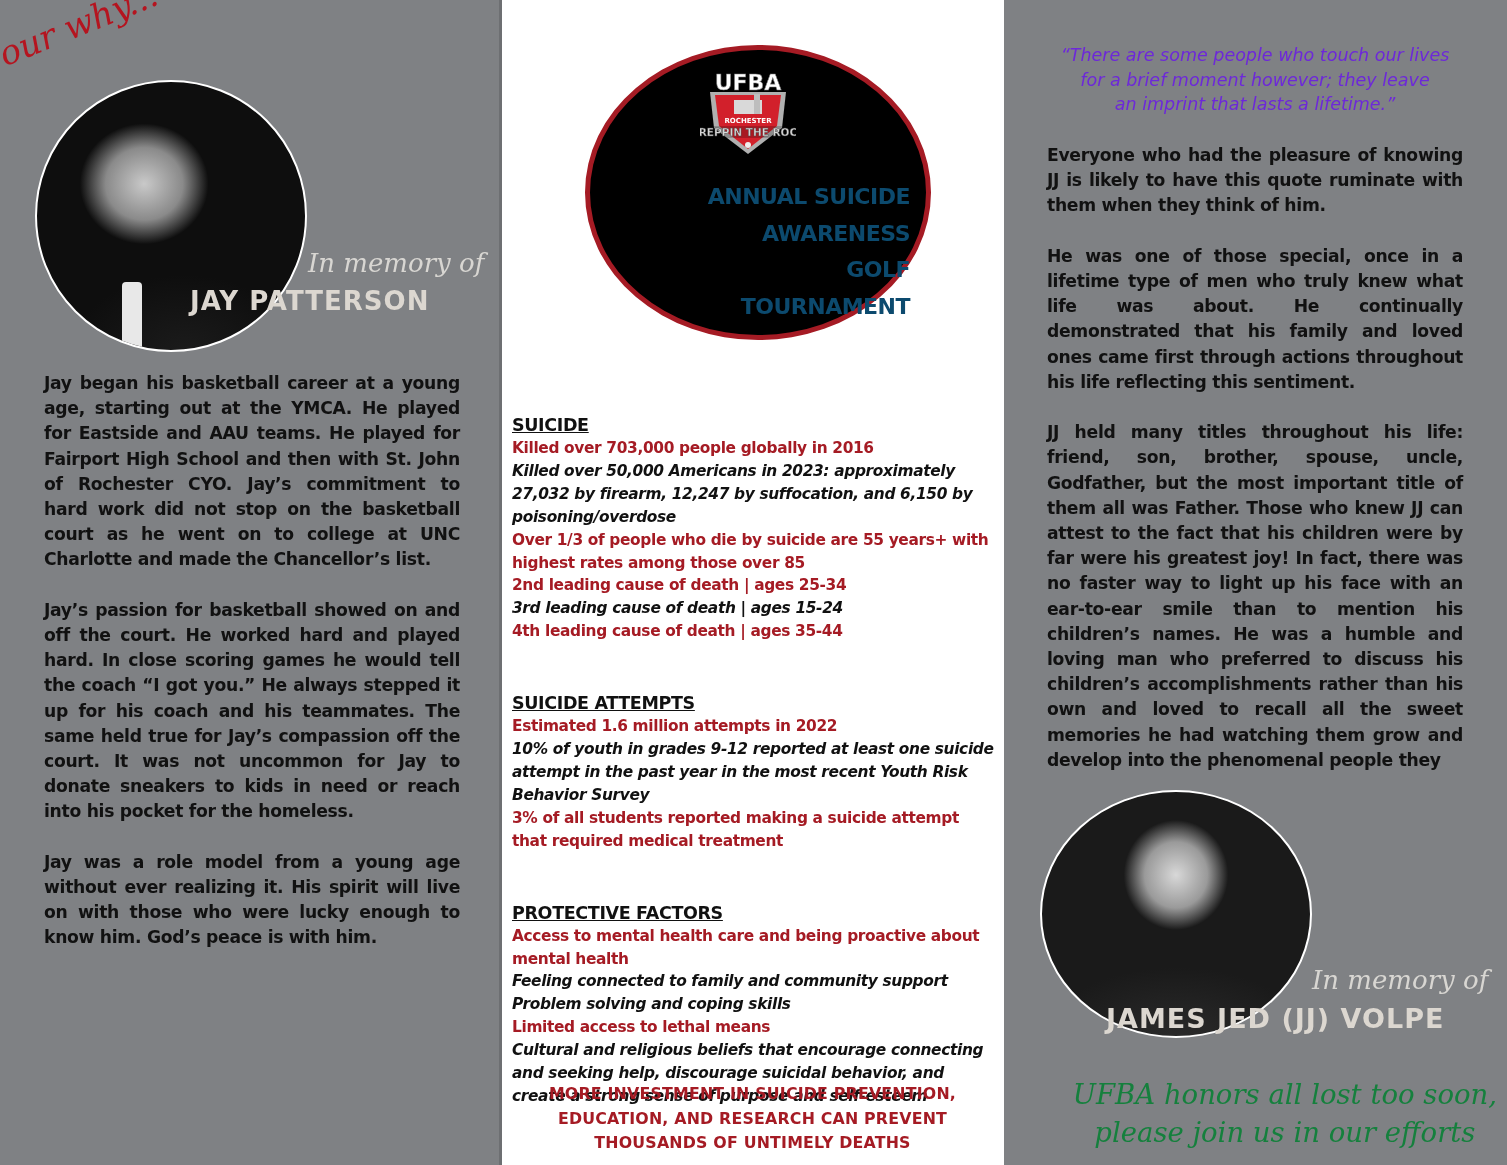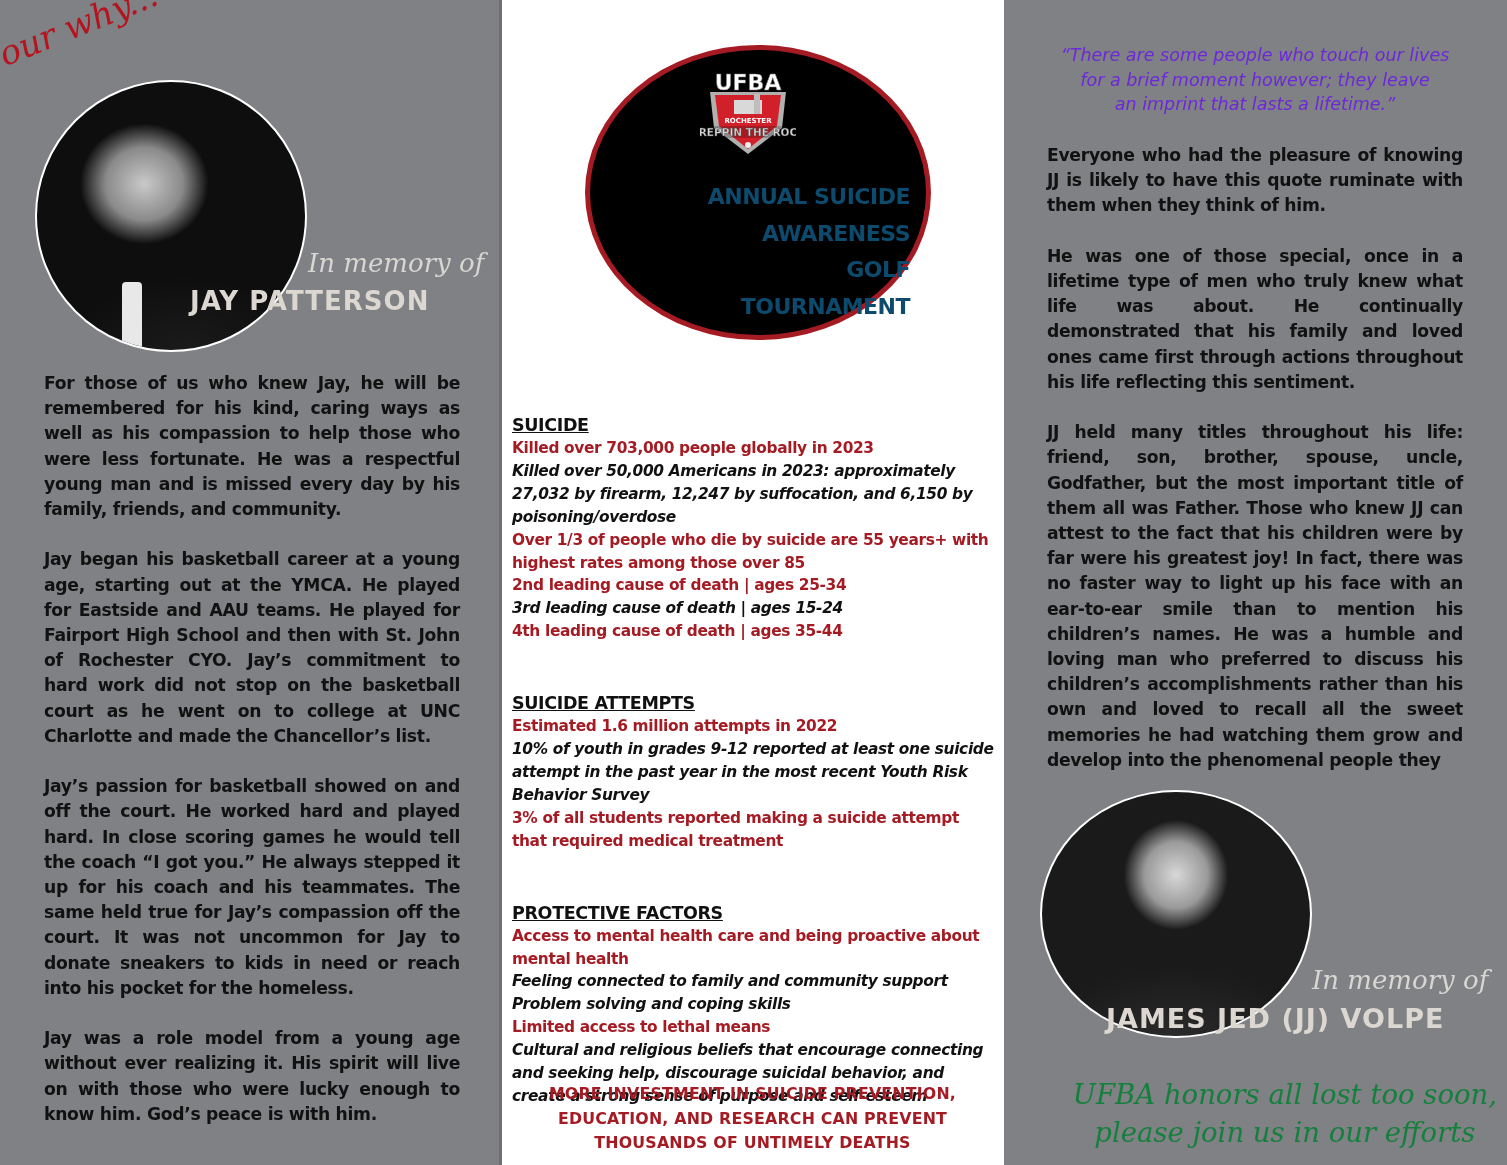--- a/index.html
+++ b/index.html
@@ -114,21 +114,20 @@
 </head>
 <body>
 
 <section class="panel panel-left"></section>
 <div class="script our-why">our why...</div>
 <div class="photo photo-jay"></div>
 <div class="script memory-label jay-memory">In memory of</div>
 <div class="name-heading jay-name">JAY PATTERSON</div>
 
 <div class="body-text left-body">
-  <p>For those of us who knew Jay, he will be remembered for his kind, caring ways as well as his compassion to help those who were less fortunate. He was a respectful young man and is missed every day by his family, friends, and community.</p>
   <p>Jay began his basketball career at a young age, starting out at the YMCA. He played for Eastside and AAU teams. He played for Fairport High School and then with St. John of Rochester CYO. Jay’s commitment to hard work did not stop on the basketball court as he went on to college at UNC Charlotte and made the Chancellor’s list.</p>
   <p>Jay’s passion for basketball showed on and off the court. He worked hard and played hard. In close scoring games he would tell the coach “I got you.” He always stepped it up for his coach and his teammates. The same held true for Jay’s compassion off the court. It was not uncommon for Jay to donate sneakers to kids in need or reach into his pocket for the homeless.</p>
   <p>Jay was a role model from a young age without ever realizing it. His spirit will live on with those who were lucky enough to know him. God’s peace is with him.</p>
 </div>
 
 <section class="panel panel-center"></section>
 <div class="badge"></div>
 
 <svg class="logo" viewBox="0 0 96 86">
   <path d="M10 22 L86 22 L82 58 L48 84 L14 58 Z" fill="#b0b0b0"></path>
@@ -145,21 +144,21 @@
 <div class="badge-title">
   <div>ANNUAL SUICIDE</div>
   <div>AWARENESS</div>
   <div>GOLF</div>
   <div>TOURNAMENT</div>
 </div>
 
 <div class="facts">
   <div class="section">
     <h3>SUICIDE</h3>
-    <div class="red">Killed over 703,000 people globally in 2023</div>
+    <div class="red">Killed over 703,000 people globally in 2016</div>
     <div class="black">Killed over 50,000 Americans in 2023: approximately 27,032 by firearm, 12,247 by suffocation, and 6,150 by poisoning/overdose</div>
     <div class="red">Over 1/3 of people who die by suicide are 55 years+ with highest rates among those over 85</div>
     <div class="red">2nd leading cause of death | ages 25-34</div>
     <div class="black">3rd leading cause of death | ages 15-24</div>
     <div class="red">4th leading cause of death | ages 35-44</div>
   </div>
   <div class="section">
     <h3>SUICIDE ATTEMPTS</h3>
     <div class="red">Estimated 1.6 million attempts in 2022</div>
     <div class="black">10% of youth in grades 9-12 reported at least one suicide attempt in the past year in the most recent Youth Risk Behavior Survey</div>

